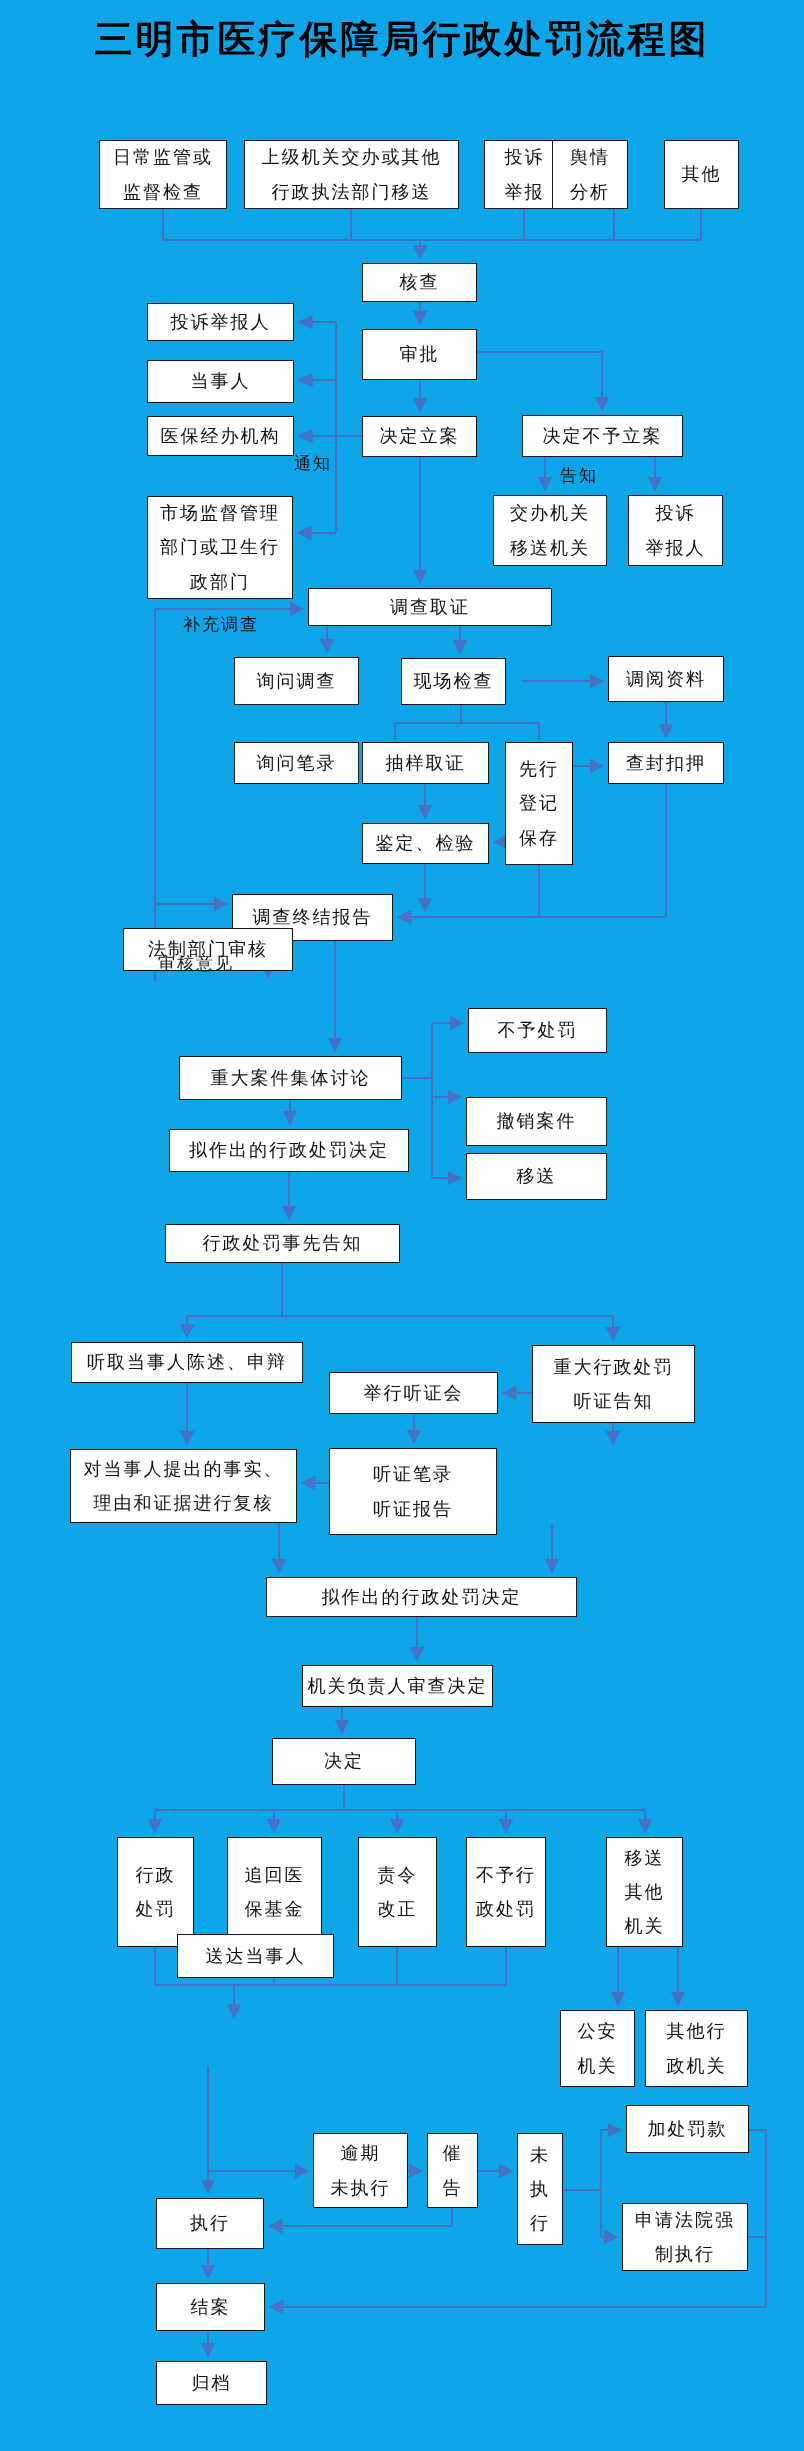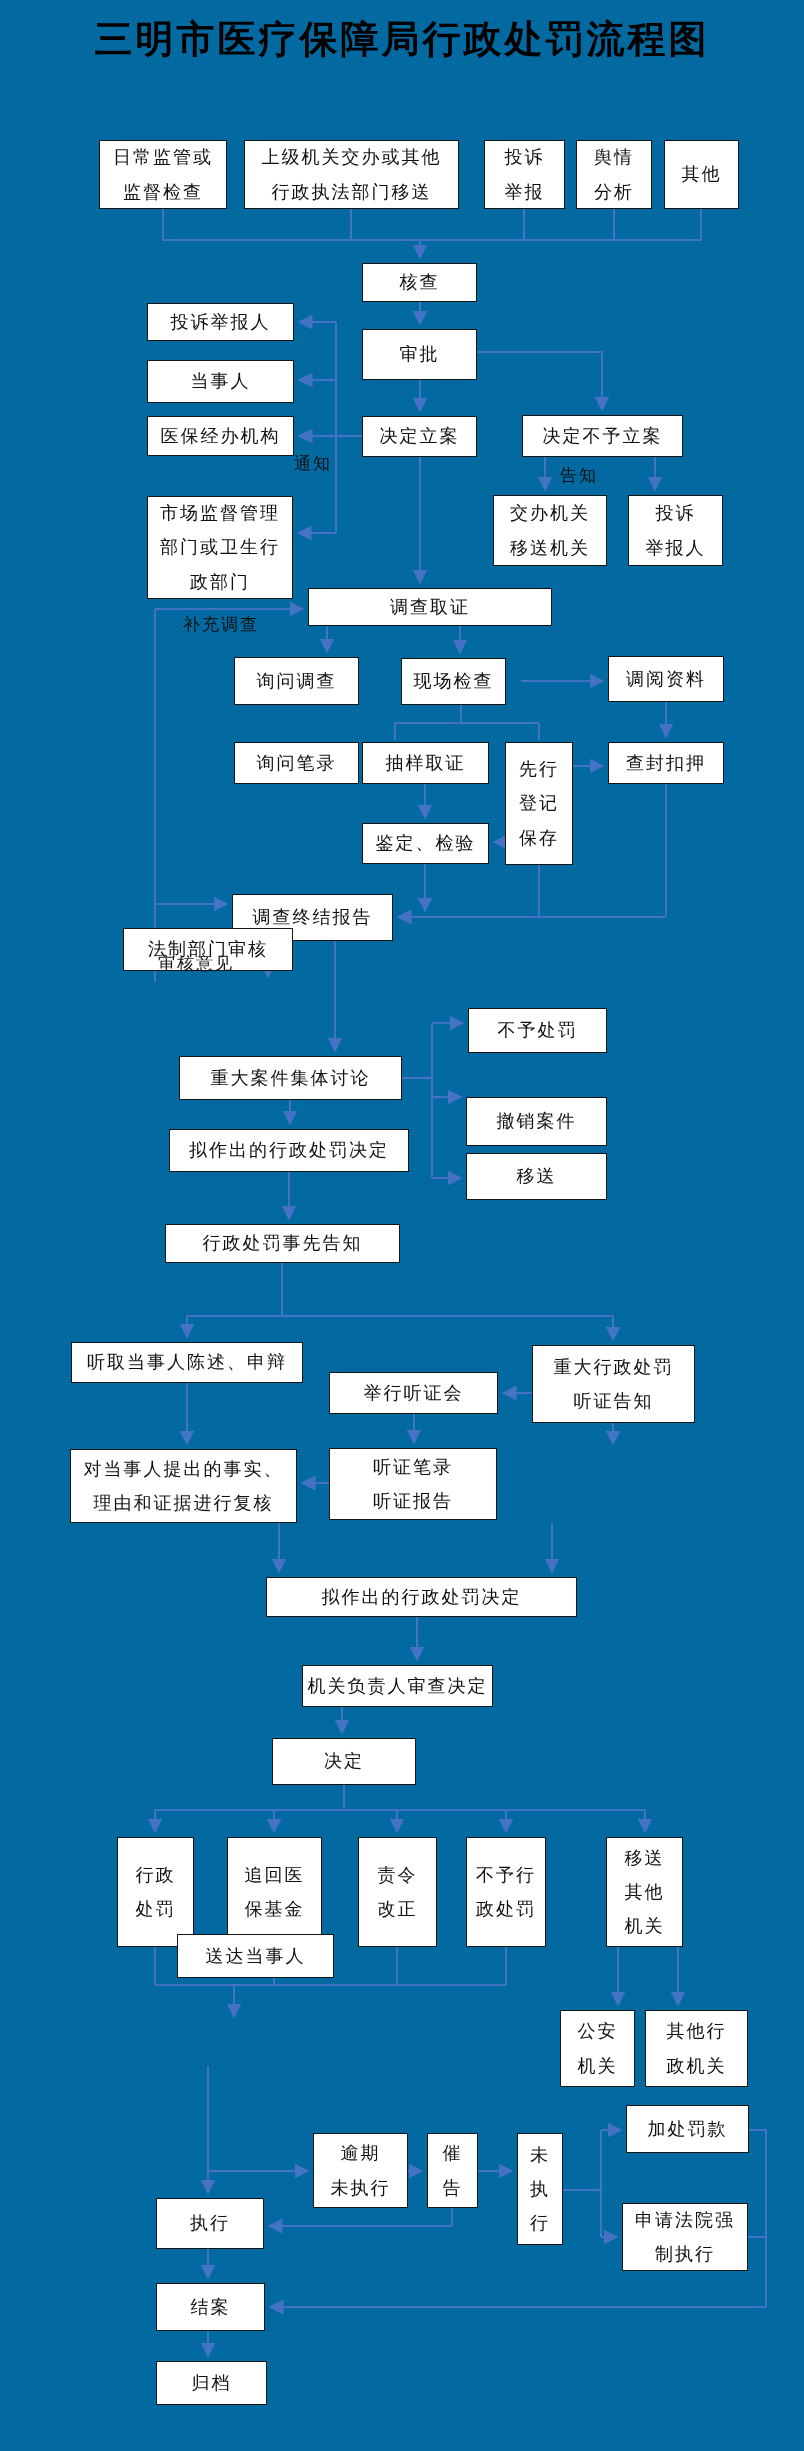--- a/index.html
+++ b/index.html
@@ -1,16 +1,16 @@
 <!DOCTYPE html>
 <html><head>
 <meta charset="utf-8">
 <style>
   html,body{margin:0;padding:0;background:#ffffff;}
-  #canvas{position:relative;width:804px;height:2451px;background:#0369a1;
+  #canvas{position:relative;width:804px;height:2451px;background:#0ea5e9;
           font-family:"Liberation Serif", serif;color:#111;overflow:hidden;}
   #title{position:absolute;top:14px;left:0;width:100%;text-align:center;
          font-size:38px;font-weight:bold;letter-spacing:3px;color:#000;}
   .node{position:absolute;border:1.5px solid #151515;background:#fff;
         display:flex;align-items:center;justify-content:center;text-align:center;
         font-size:18px;line-height:1.9;letter-spacing:2px;white-space:pre-line;
         box-sizing:border-box;padding:1px;}
   .elabel{position:absolute;font-size:17px;letter-spacing:2px;white-space:nowrap;color:#111;}
   #wires{position:absolute;left:0;top:0;}
 </style>
@@ -102,21 +102,21 @@
       <path marker-end="url(#arw)" d="M208,2331 V2356"></path>
     </g>
   </svg>
 
   <div class="node" style="left:99px;top:140px;width:128px;height:69px">日常监管或
 监督检查</div>
   <div class="node" style="left:244px;top:140px;width:215px;height:69px">上级机关交办或其他
 行政执法部门移送</div>
   <div class="node" style="left:484px;top:140px;width:81px;height:69px">投诉
 举报</div>
-  <div class="node" style="left:576px;top:140px;width:76px;height:69px">舆情
+  <div class="node" style="left:552px;top:140px;width:76px;height:69px">舆情
 分析</div>
   <div class="node" style="left:664px;top:140px;width:75px;height:69px">其他</div>
 
   <div class="node" style="left:362px;top:263px;width:115px;height:39px">核查</div>
   <div class="node" style="left:362px;top:329px;width:115px;height:51px">审批</div>
   <div class="node" style="left:362px;top:416px;width:115px;height:41px">决定立案</div>
   <div class="node" style="left:522px;top:415px;width:161px;height:42px">决定不予立案</div>
   <div class="node" style="left:493px;top:495px;width:114px;height:71px">交办机关
 移送机关</div>
   <div class="node" style="left:628px;top:495px;width:95px;height:71px">投诉
@@ -149,21 +149,21 @@
   <div class="node" style="left:466px;top:1153px;width:141px;height:47px">移送</div>
   <div class="node" style="left:169px;top:1129px;width:240px;height:43px">拟作出的行政处罚决定</div>
   <div class="node" style="left:165px;top:1224px;width:235px;height:39px">行政处罚事先告知</div>
 
   <div class="node" style="left:71px;top:1342px;width:232px;height:41px">听取当事人陈述、申辩</div>
   <div class="node" style="left:329px;top:1372px;width:169px;height:42px">举行听证会</div>
   <div class="node" style="left:532px;top:1345px;width:163px;height:78px">重大行政处罚
 听证告知</div>
   <div class="node" style="left:70px;top:1449px;width:227px;height:74px">对当事人提出的事实、
 理由和证据进行复核</div>
-  <div class="node" style="left:329px;top:1448px;width:168px;height:72px">听证笔录
+  <div class="node" style="left:329px;top:1448px;width:168px;height:87px">听证笔录
 听证报告</div>
   <div class="node" style="left:266px;top:1577px;width:311px;height:40px">拟作出的行政处罚决定</div>
   <div class="node" style="left:302px;top:1665px;width:191px;height:42px">机关负责人审查决定</div>
   <div class="node" style="left:272px;top:1738px;width:144px;height:47px">决定</div>
 
   <div class="node" style="left:117px;top:1837px;width:77px;height:110px">行政
 处罚</div>
   <div class="node" style="left:227px;top:1837px;width:95px;height:110px">追回医
 保基金</div>
   <div class="node" style="left:358px;top:1837px;width:79px;height:110px">责令

